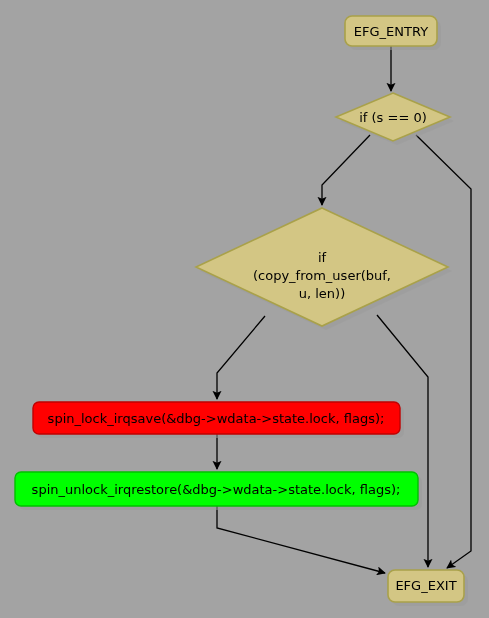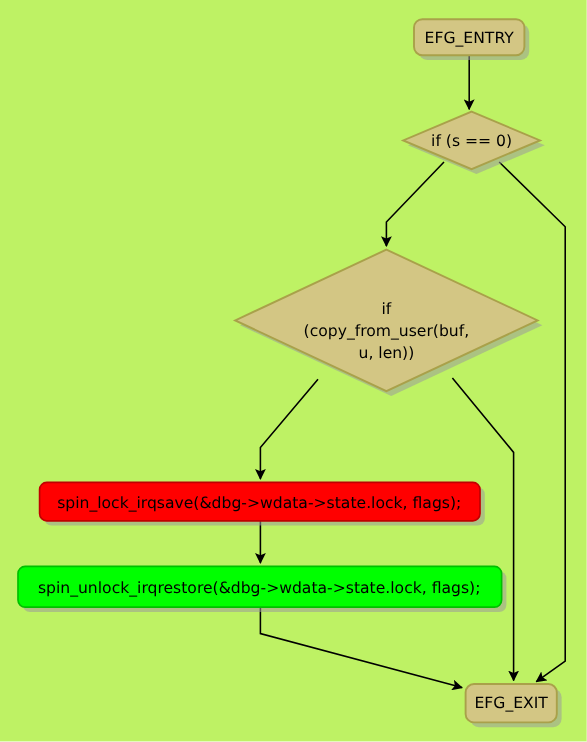--- a/index.html
+++ b/index.html
@@ -7,21 +7,21 @@
     padding: 0;
     background: #ffffff;
   }
   body {
     font-family: "DejaVu Sans", sans-serif;
   }
   #canvas {
     position: relative;
     width: 489px;
     height: 618px;
-    background: #bef264;
+    background: #a3a3a3;
     overflow: hidden;
   }
   svg.flow {
     position: absolute;
     top: 0;
     left: 0;
     width: 489px;
     height: 618px;
   }
   text {

